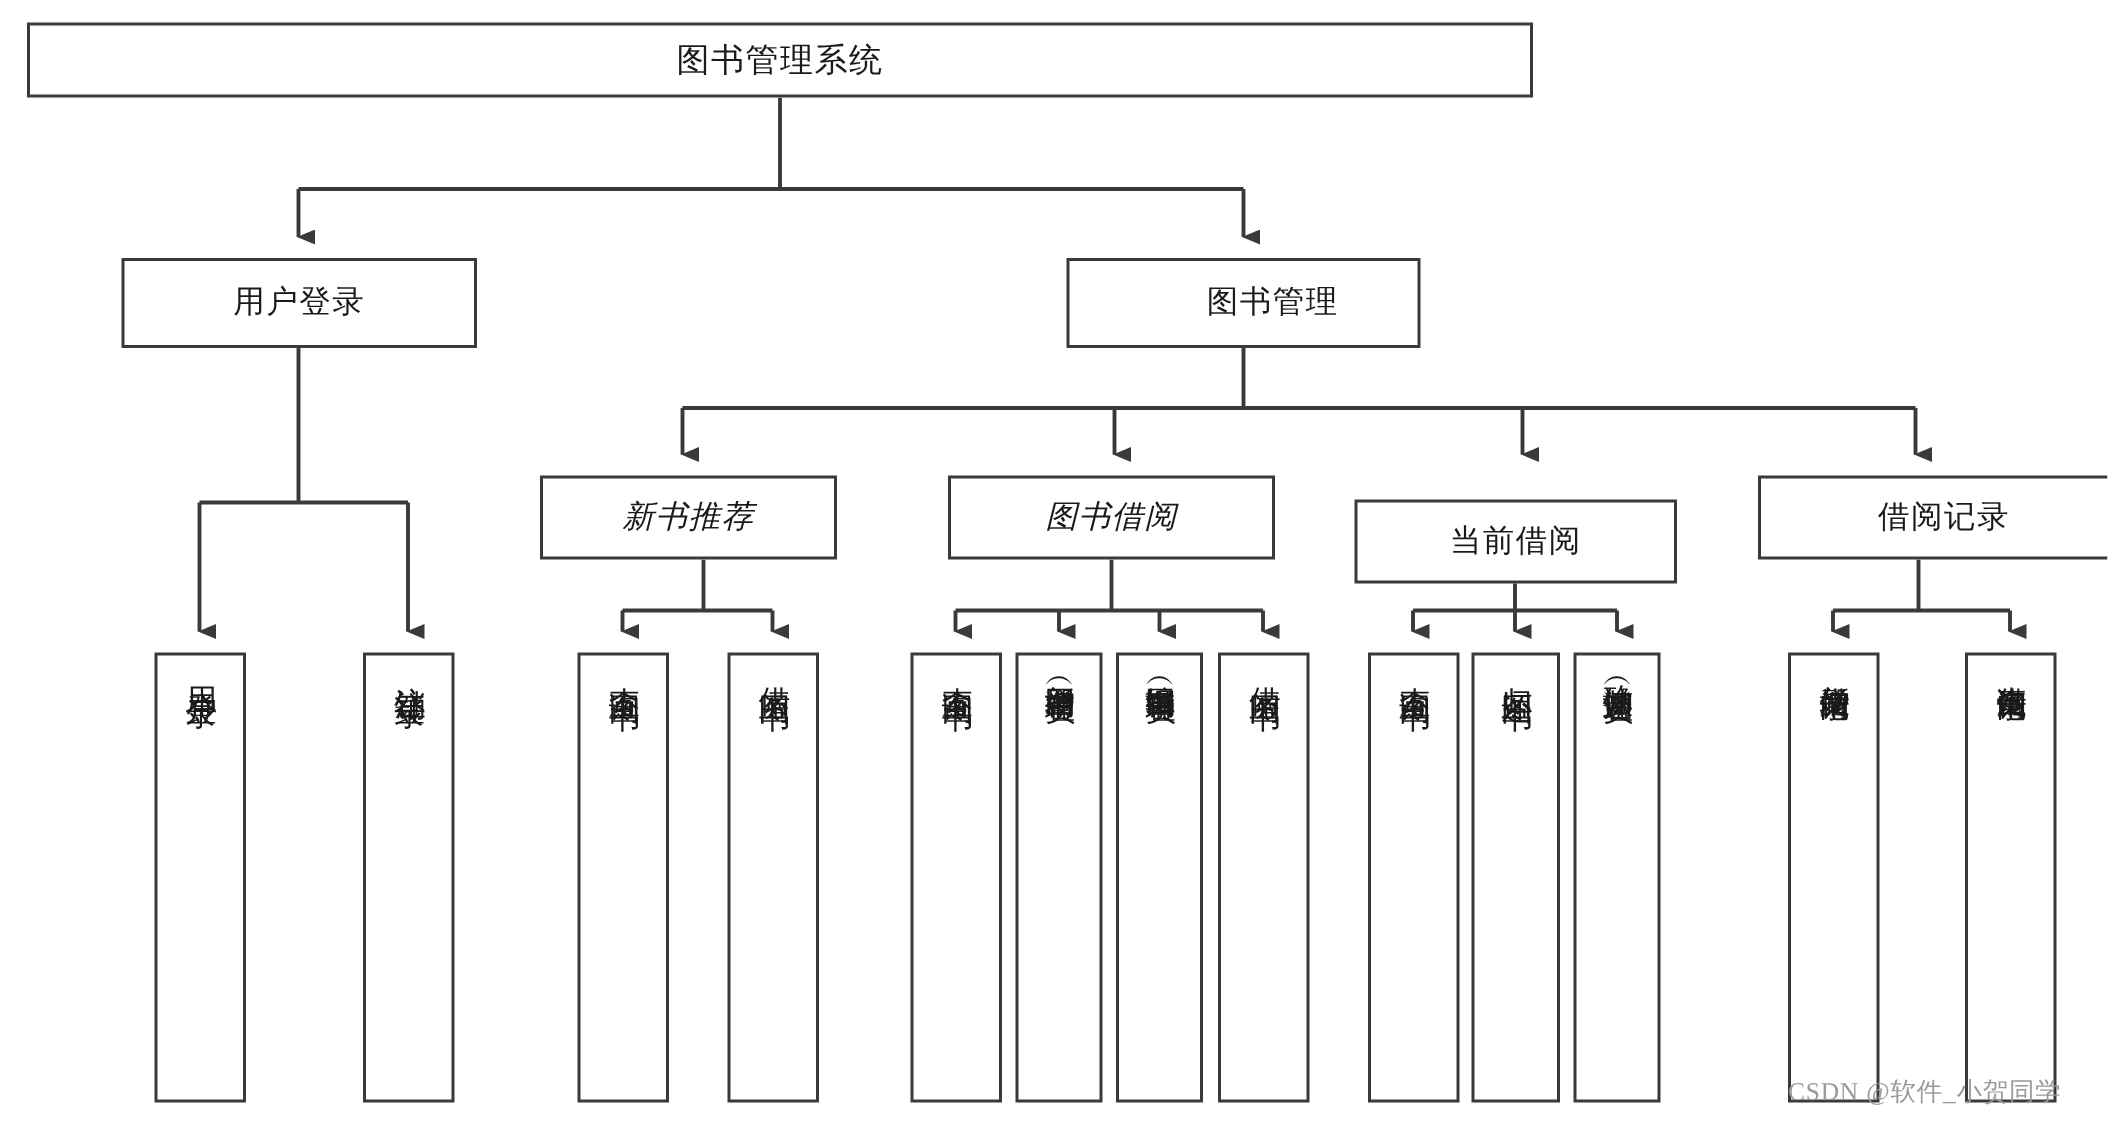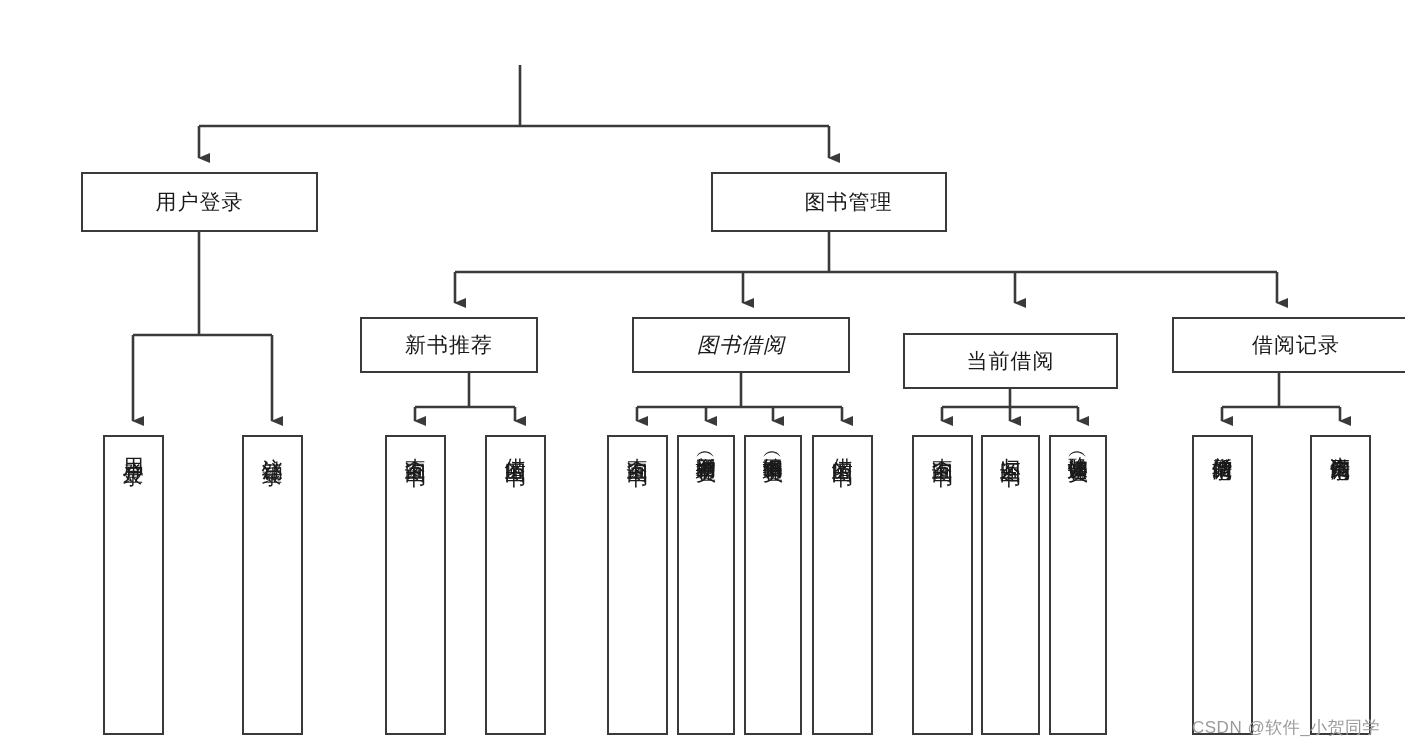--- a/index.html
+++ b/index.html
@@ -119,30 +119,33 @@
       <path d="M1010,407 L1010,421" marker-end="url(#arw)"></path>
       <path d="M1078,407 L1078,421" marker-end="url(#arw)"></path>
 
       <path d="M1279,373 L1279,407"></path>
       <path d="M1222,407 L1340,407"></path>
       <path d="M1222,407 L1222,421" marker-end="url(#arw)"></path>
       <path d="M1340,407 L1340,421" marker-end="url(#arw)"></path>
     </g>
   </svg>
 
+  <div class="node h root" style="left:18px; top:15px; width:1004px; height:50px;">
+    <span>图书管理系统</span>
+  </div>
 
   <div class="node h" style="left:81px; top:172px; width:237px; height:60px;">
     <span>用户登录</span>
   </div>
 
   <div class="node h" style="left:711px; top:172px; width:236px; height:60px;padding-left:39px;">
     <span>图书管理</span>
   </div>
 
-  <div class="node h" style="left:360px; top:317px; width:178px; height:56px;">
+  <div class="node h" style="left:360px; top:317px; width:198px; height:56px;font-style:italic;">
     <span>新书推荐</span>
   </div>
 
   <div class="node h" style="left:632px; top:317px; width:218px; height:56px;font-style:italic;">
     <span>图书借阅</span>
   </div>
 
   <div class="node h" style="left:903px; top:317px; width:215px; height:56px;margin-top:16px;">
     <span>当前借阅</span>
   </div>
@@ -196,15 +199,15 @@
   </div>
 
   <div class="node v" style="left:1192px; top:435px; width:61px; height:300px;">
     <span class="vtext tall">新增借阅记录</span>
   </div>
 
   <div class="node v" style="left:1310px; top:435px; width:61px; height:300px;">
     <span class="vtext tall">查询借阅记录</span>
   </div>
 
-  <div class="watermark" style="left:1192px; top:716px;">CSDN @软件_小贺同学</div>
+  <div class="watermark" style="left:1192px; top:716px;font-family:Liberation Serif, serif;">CSDN @软件_小贺同学</div>
 
 </div>
 
 </body></html>

